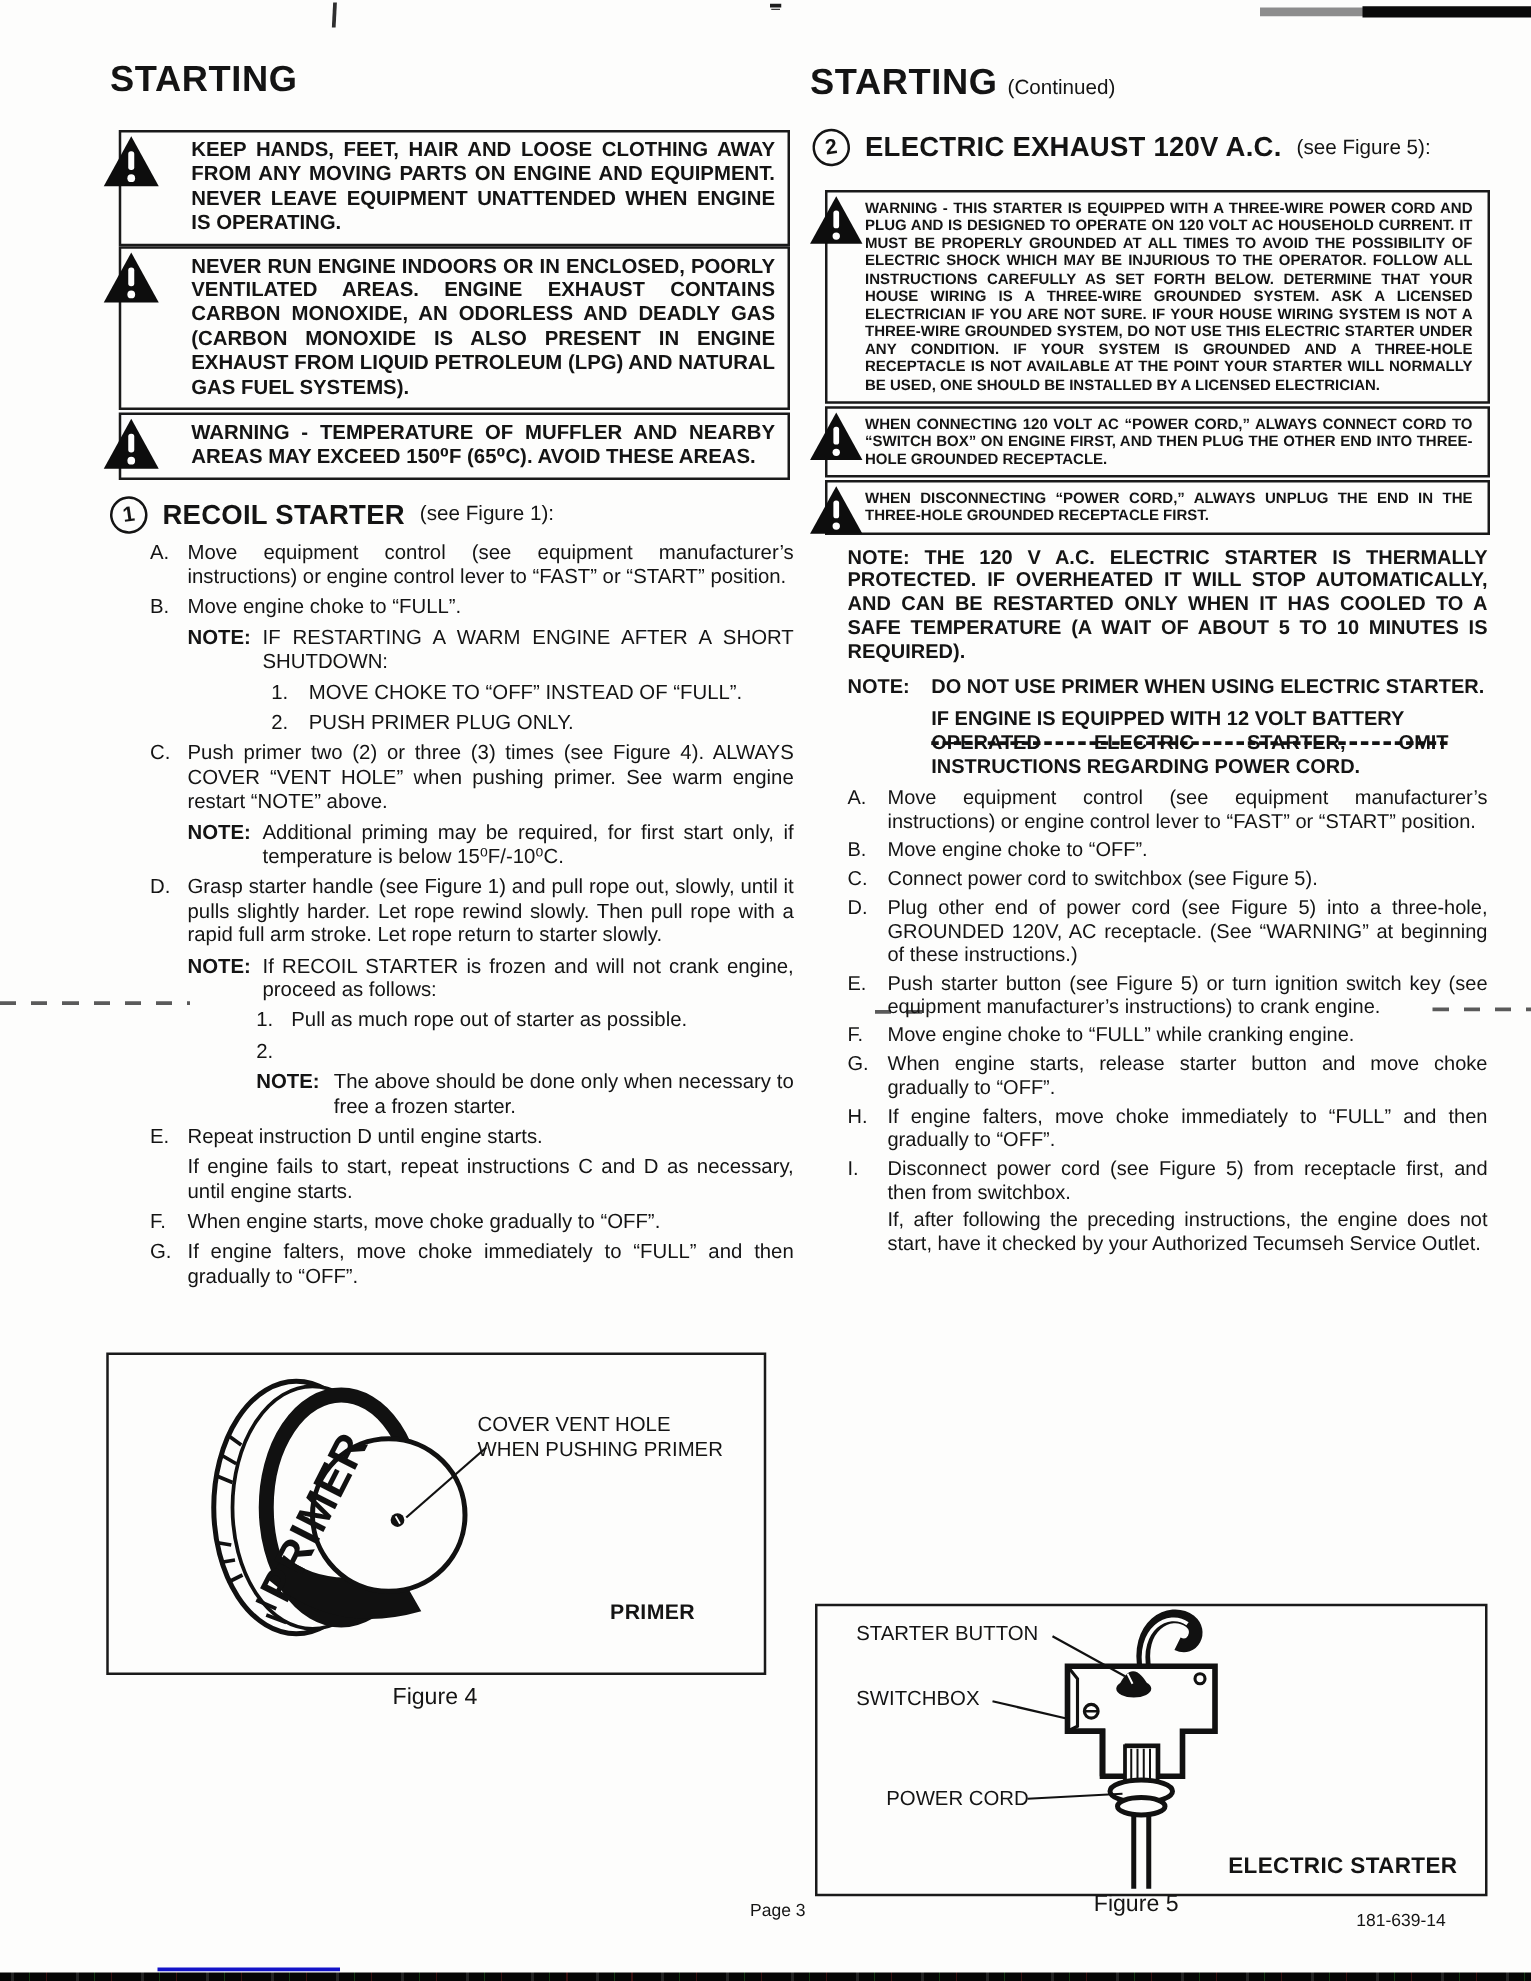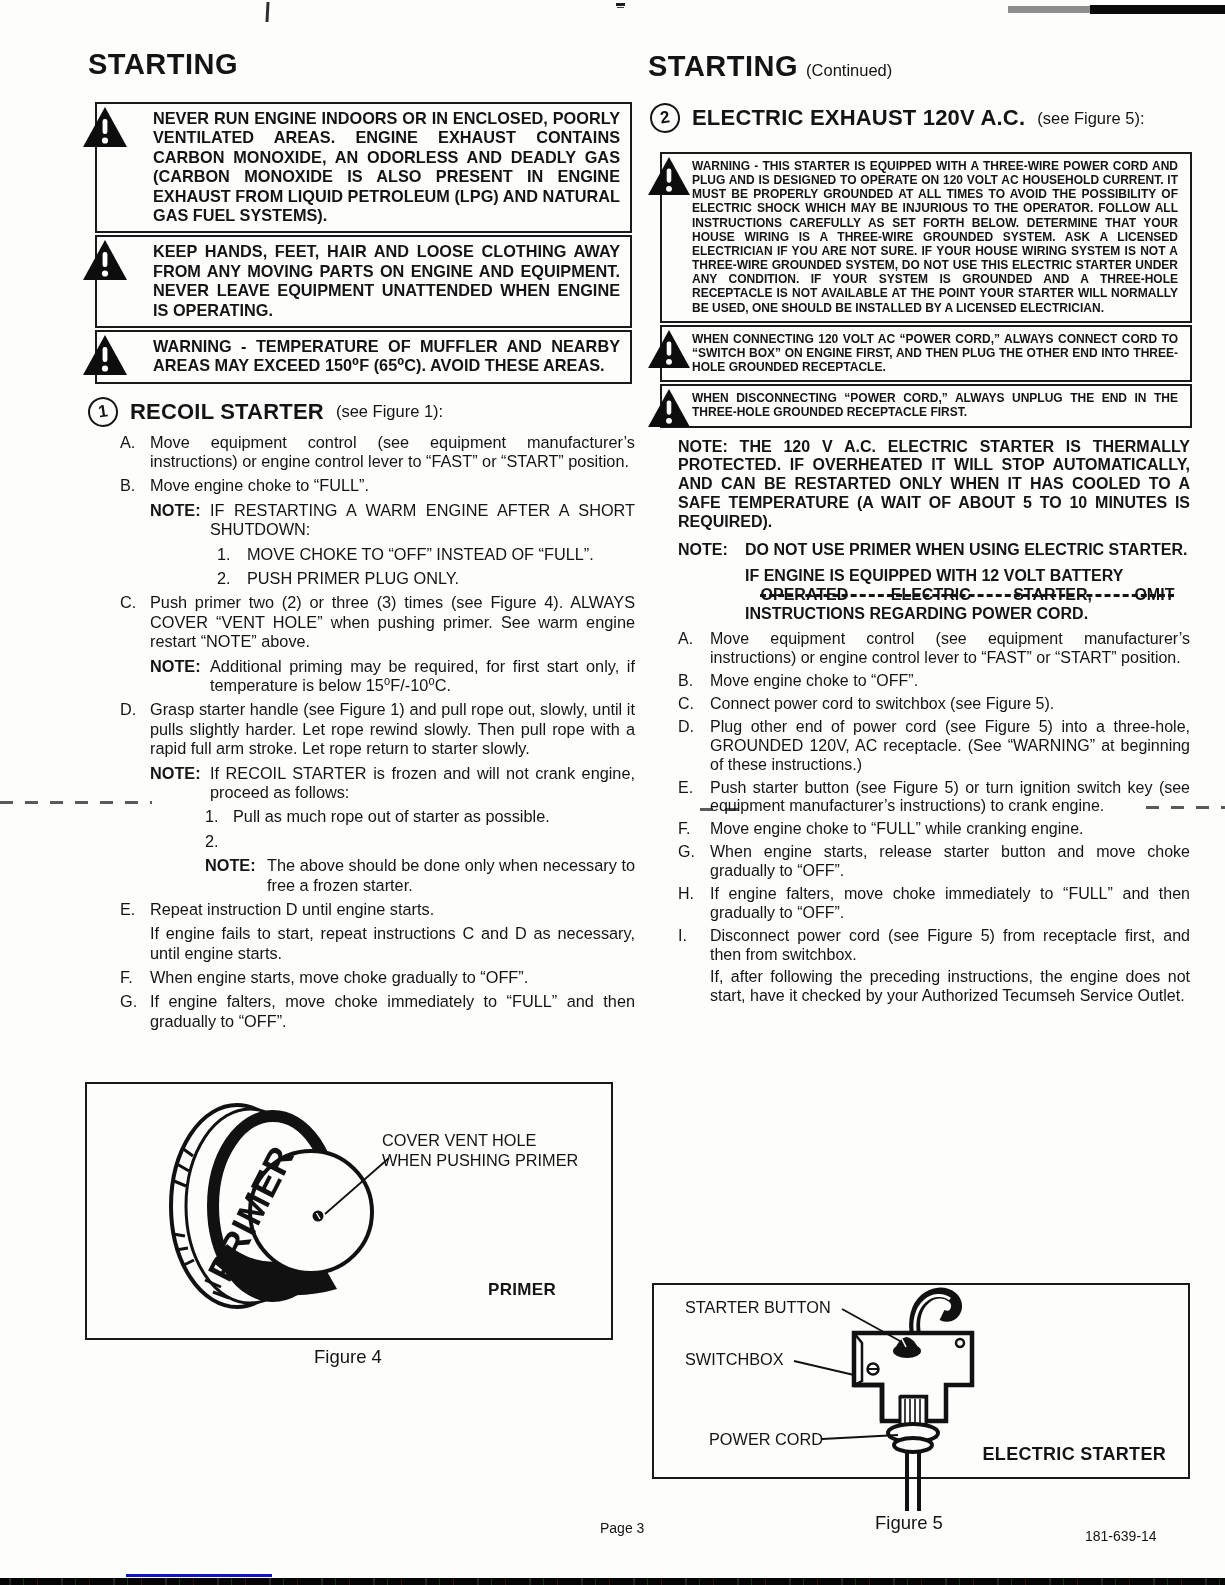--- a/index.html
+++ b/index.html
@@ -42,21 +42,21 @@
   .rli{display:flex;margin-top:4px;padding-left:30px;}
   .rli .mk{flex:0 0 32px;}
   .rli.cont{padding-left:62px;}
   .bd{flex:1;}
   .jt{text-align:justify;}
   .bb{font-weight:normal;}
   .thermal{margin:10px 0 0 30px;width:512px;font-weight:bold;text-align:justify;}
   .pnote{display:flex;margin:9px 0 0 30px;width:512px;font-weight:bold;}
   .pnote .mk{flex:0 0 67px;}
   .pnote .pline2{margin-top:7px;}
-  .struckline{word-spacing:38px;white-space:nowrap;text-align:center;}
+  .struckline{word-spacing:38px;white-space:nowrap;}
   .struck{text-decoration:line-through;text-decoration-style:dashed;text-decoration-thickness:2.5px;}
   
   .figbox{position:absolute;border:2.5px solid #1a1a1a;background:#fdfdfc;box-sizing:border-box;}
   .figlabel{position:absolute;font-size:16.3px;line-height:1.25;white-space:nowrap;}
   .figcorner{position:absolute;font-size:17px;font-weight:bold;letter-spacing:.3px;white-space:nowrap;}
   .caption{position:absolute;font-size:18.5px;}
   .footertxt{position:absolute;font-size:14px;}
   
   .art{position:absolute;pointer-events:none;}
   .dashes{height:3px;background:repeating-linear-gradient(90deg,#5a5a5a 0 13px,transparent 13px 25px);}
@@ -76,35 +76,35 @@
   <div class="art" style="left:616px;top:3px;width:9px;height:3px;background:#1c1c1c;box-shadow:0 3px 0 -1px #3c3c3c;"></div>
   <div class="art dashes" style="left:0;top:801px;width:152px;"></div>
   <div class="art dashes" style="left:700px;top:808px;width:42px;"></div>
   <div class="art dashes" style="left:1146px;top:806px;width:79px;"></div>
   <div class="art" style="left:126px;top:1574px;width:146px;height:3px;background:#1414c8;"></div>
   <div class="art bottombar" style="left:0;top:1578px;width:1225px;"></div>
 
   <div class="abs h1" style="left:88px;top:48px;">STARTING</div>
 
   <div class="flowcol lflow" style="left:88px;top:102px;width:547px;">
+    <div class="wbox" style="margin-top:2px;">
+      <span class="tri"><svg width="46" height="42" viewBox="0 0 46 42">
+            <path d="M23 1 L45 41 L1 41 Z" fill="#0d0d0d"></path>
+            <rect x="20.6" y="13" width="4.8" height="15" rx="2.2" fill="#fff"></rect>
+            <circle cx="23" cy="34.5" r="3.1" fill="#fff"></circle>
+          </svg></span>
+      <span>KEEP HANDS, FEET, HAIR AND LOOSE CLOTHING AWAY FROM ANY MOVING PARTS ON ENGINE AND EQUIPMENT. NEVER LEAVE EQUIPMENT UNATTENDED WHEN ENGINE IS OPERATING.</span>
+    </div>
     <div class="wbox">
       <span class="tri"><svg width="46" height="42" viewBox="0 0 46 42">
             <path d="M23 1 L45 41 L1 41 Z" fill="#0d0d0d"></path>
             <rect x="20.6" y="13" width="4.8" height="15" rx="2.2" fill="#fff"></rect>
             <circle cx="23" cy="34.5" r="3.1" fill="#fff"></circle>
           </svg></span>
       <span>NEVER RUN ENGINE INDOORS OR IN ENCLOSED, POORLY VENTILATED AREAS. ENGINE EXHAUST CONTAINS CARBON MONOXIDE, AN ODORLESS AND DEADLY GAS (CARBON MONOXIDE IS ALSO PRESENT IN ENGINE EXHAUST FROM LIQUID PETROLEUM (LPG) AND NATURAL GAS FUEL SYSTEMS).</span>
-    </div>
-    <div class="wbox" style="margin-top:2px;">
-      <span class="tri"><svg width="46" height="42" viewBox="0 0 46 42">
-            <path d="M23 1 L45 41 L1 41 Z" fill="#0d0d0d"></path>
-            <rect x="20.6" y="13" width="4.8" height="15" rx="2.2" fill="#fff"></rect>
-            <circle cx="23" cy="34.5" r="3.1" fill="#fff"></circle>
-          </svg></span>
-      <span>KEEP HANDS, FEET, HAIR AND LOOSE CLOTHING AWAY FROM ANY MOVING PARTS ON ENGINE AND EQUIPMENT. NEVER LEAVE EQUIPMENT UNATTENDED WHEN ENGINE IS OPERATING.</span>
     </div>
     <div class="wbox" style="margin-top:2px;">
       <span class="tri"><svg width="46" height="42" viewBox="0 0 46 42">
             <path d="M23 1 L45 41 L1 41 Z" fill="#0d0d0d"></path>
             <rect x="20.6" y="13" width="4.8" height="15" rx="2.2" fill="#fff"></rect>
             <circle cx="23" cy="34.5" r="3.1" fill="#fff"></circle>
           </svg></span>
       <span>WARNING - TEMPERATURE OF MUFFLER AND NEARBY AREAS MAY EXCEED 150⁰F (65⁰C). AVOID THESE AREAS.</span>
     </div>
 
@@ -296,21 +296,21 @@
             <span class="mk">I.</span>
             <div class="bd jt">Disconnect power cord (see Figure 5) from receptacle first, and then from switchbox.</div>
           </div>
         <div class="rli cont">
             <div class="bd jt">If, after following the preceding instructions, the engine does not start, have it checked by your Authorized Tecumseh Service Outlet.</div>
           </div>
       </div>
     </div>
   </div>
 
-  <div class="figbox" style="left:652px;top:1283px;width:538px;height:196px;">
+  <div class="figbox" style="left:652px;top:1283px;width:538px;height:234px;">
     <svg class="abs" style="left:0;top:0;" width="533" height="229" viewBox="0 0 533 229">
 
       <path d="M262 52 C254 16 282 0 298 12 C308 20 300 36 288 30" fill="none" stroke="#111" stroke-width="11"></path>
       <path d="M262 52 C255 18 281 3 296 14" fill="none" stroke="#fdfdfc" stroke-width="3"></path>
 
       <path d="M200 48 L318 48 L318 100 L292 100 L292 136 L272 136 L272 112 L248 112 L248 136 L228 136 L228 100 L200 100 Z" fill="#fdfdfc" stroke="#111" stroke-width="4.5"></path>
       <path d="M200 48 L208 58 L208 96 L200 100" fill="none" stroke="#111" stroke-width="2.5"></path>
       <path d="M228 136 L228 100 L200 100" fill="none" stroke="#111" stroke-width="4.5"></path>
 
       <circle cx="219" cy="84" r="5.5" fill="none" stroke="#111" stroke-width="2.5"></circle>

